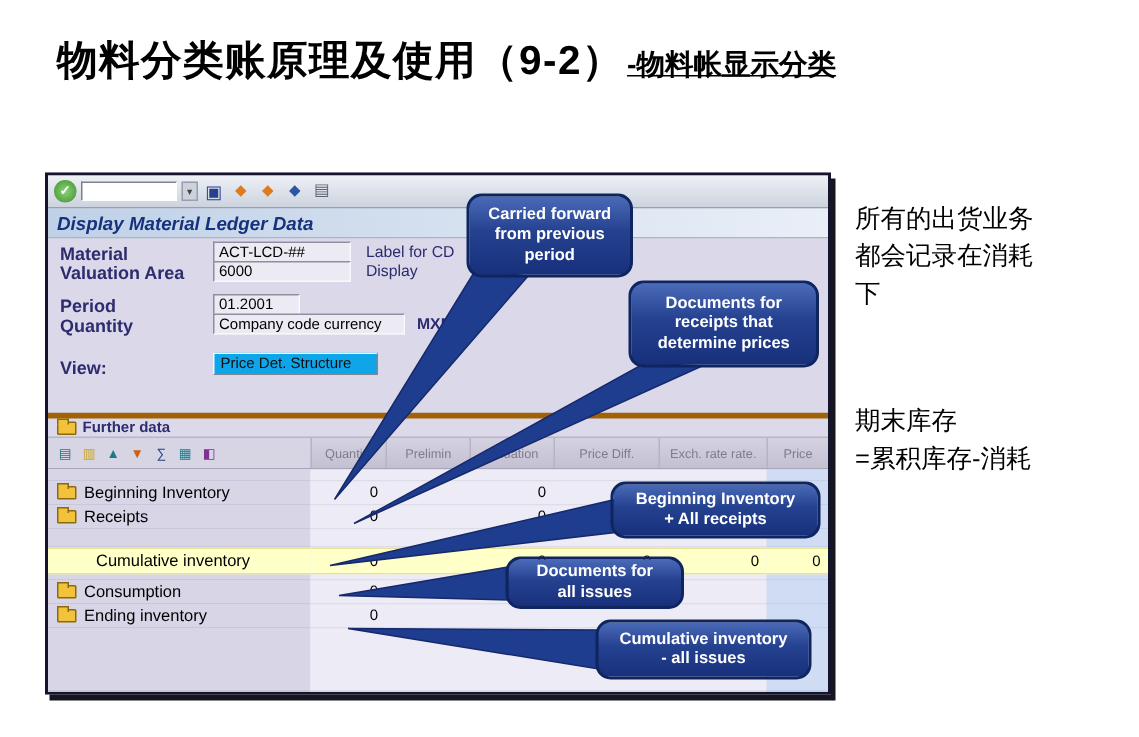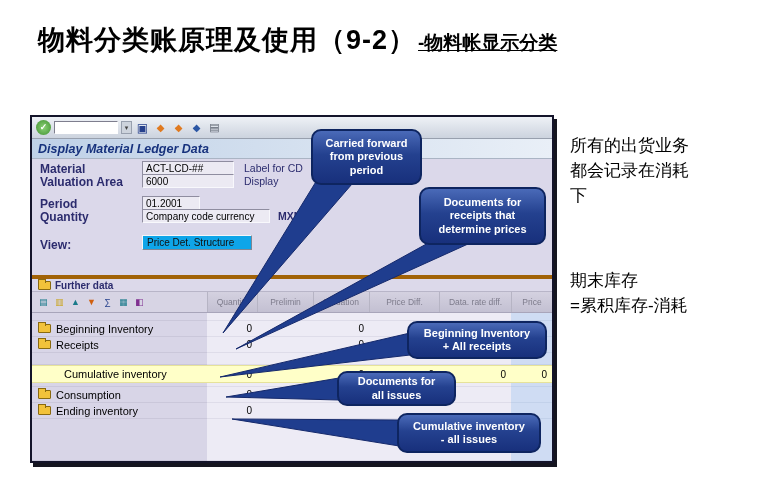--- a/index.html
+++ b/index.html
@@ -145,21 +145,21 @@
         <span class="bicon bi3">▼</span>
         <span class="bicon bi4">∑</span>
         <span class="bicon bi5">▦</span>
         <span class="bicon bi6">◧</span>
       </div>
       <div class="band-headers">
         <span class="bh bh0">Quantity</span>
         <span class="bh bh1">Prelimin</span>
         <span class="bh bh2">Valuation</span>
         <span class="bh bh3">Price Diff.</span>
-        <span class="bh bh4">Data. rate diff.</span>
+        <span class="bh bh4">Exch. rate rate.</span>
         <span class="bh bh5">Price</span>
       </div>
     </div>
 
     <div class="grid">
       <div class="trow pad8">
         <span class="tlabel"></span>
           <span class="tcell c1"></span>
           <span class="tcell c2"></span>
           <span class="tcell c3"></span>

